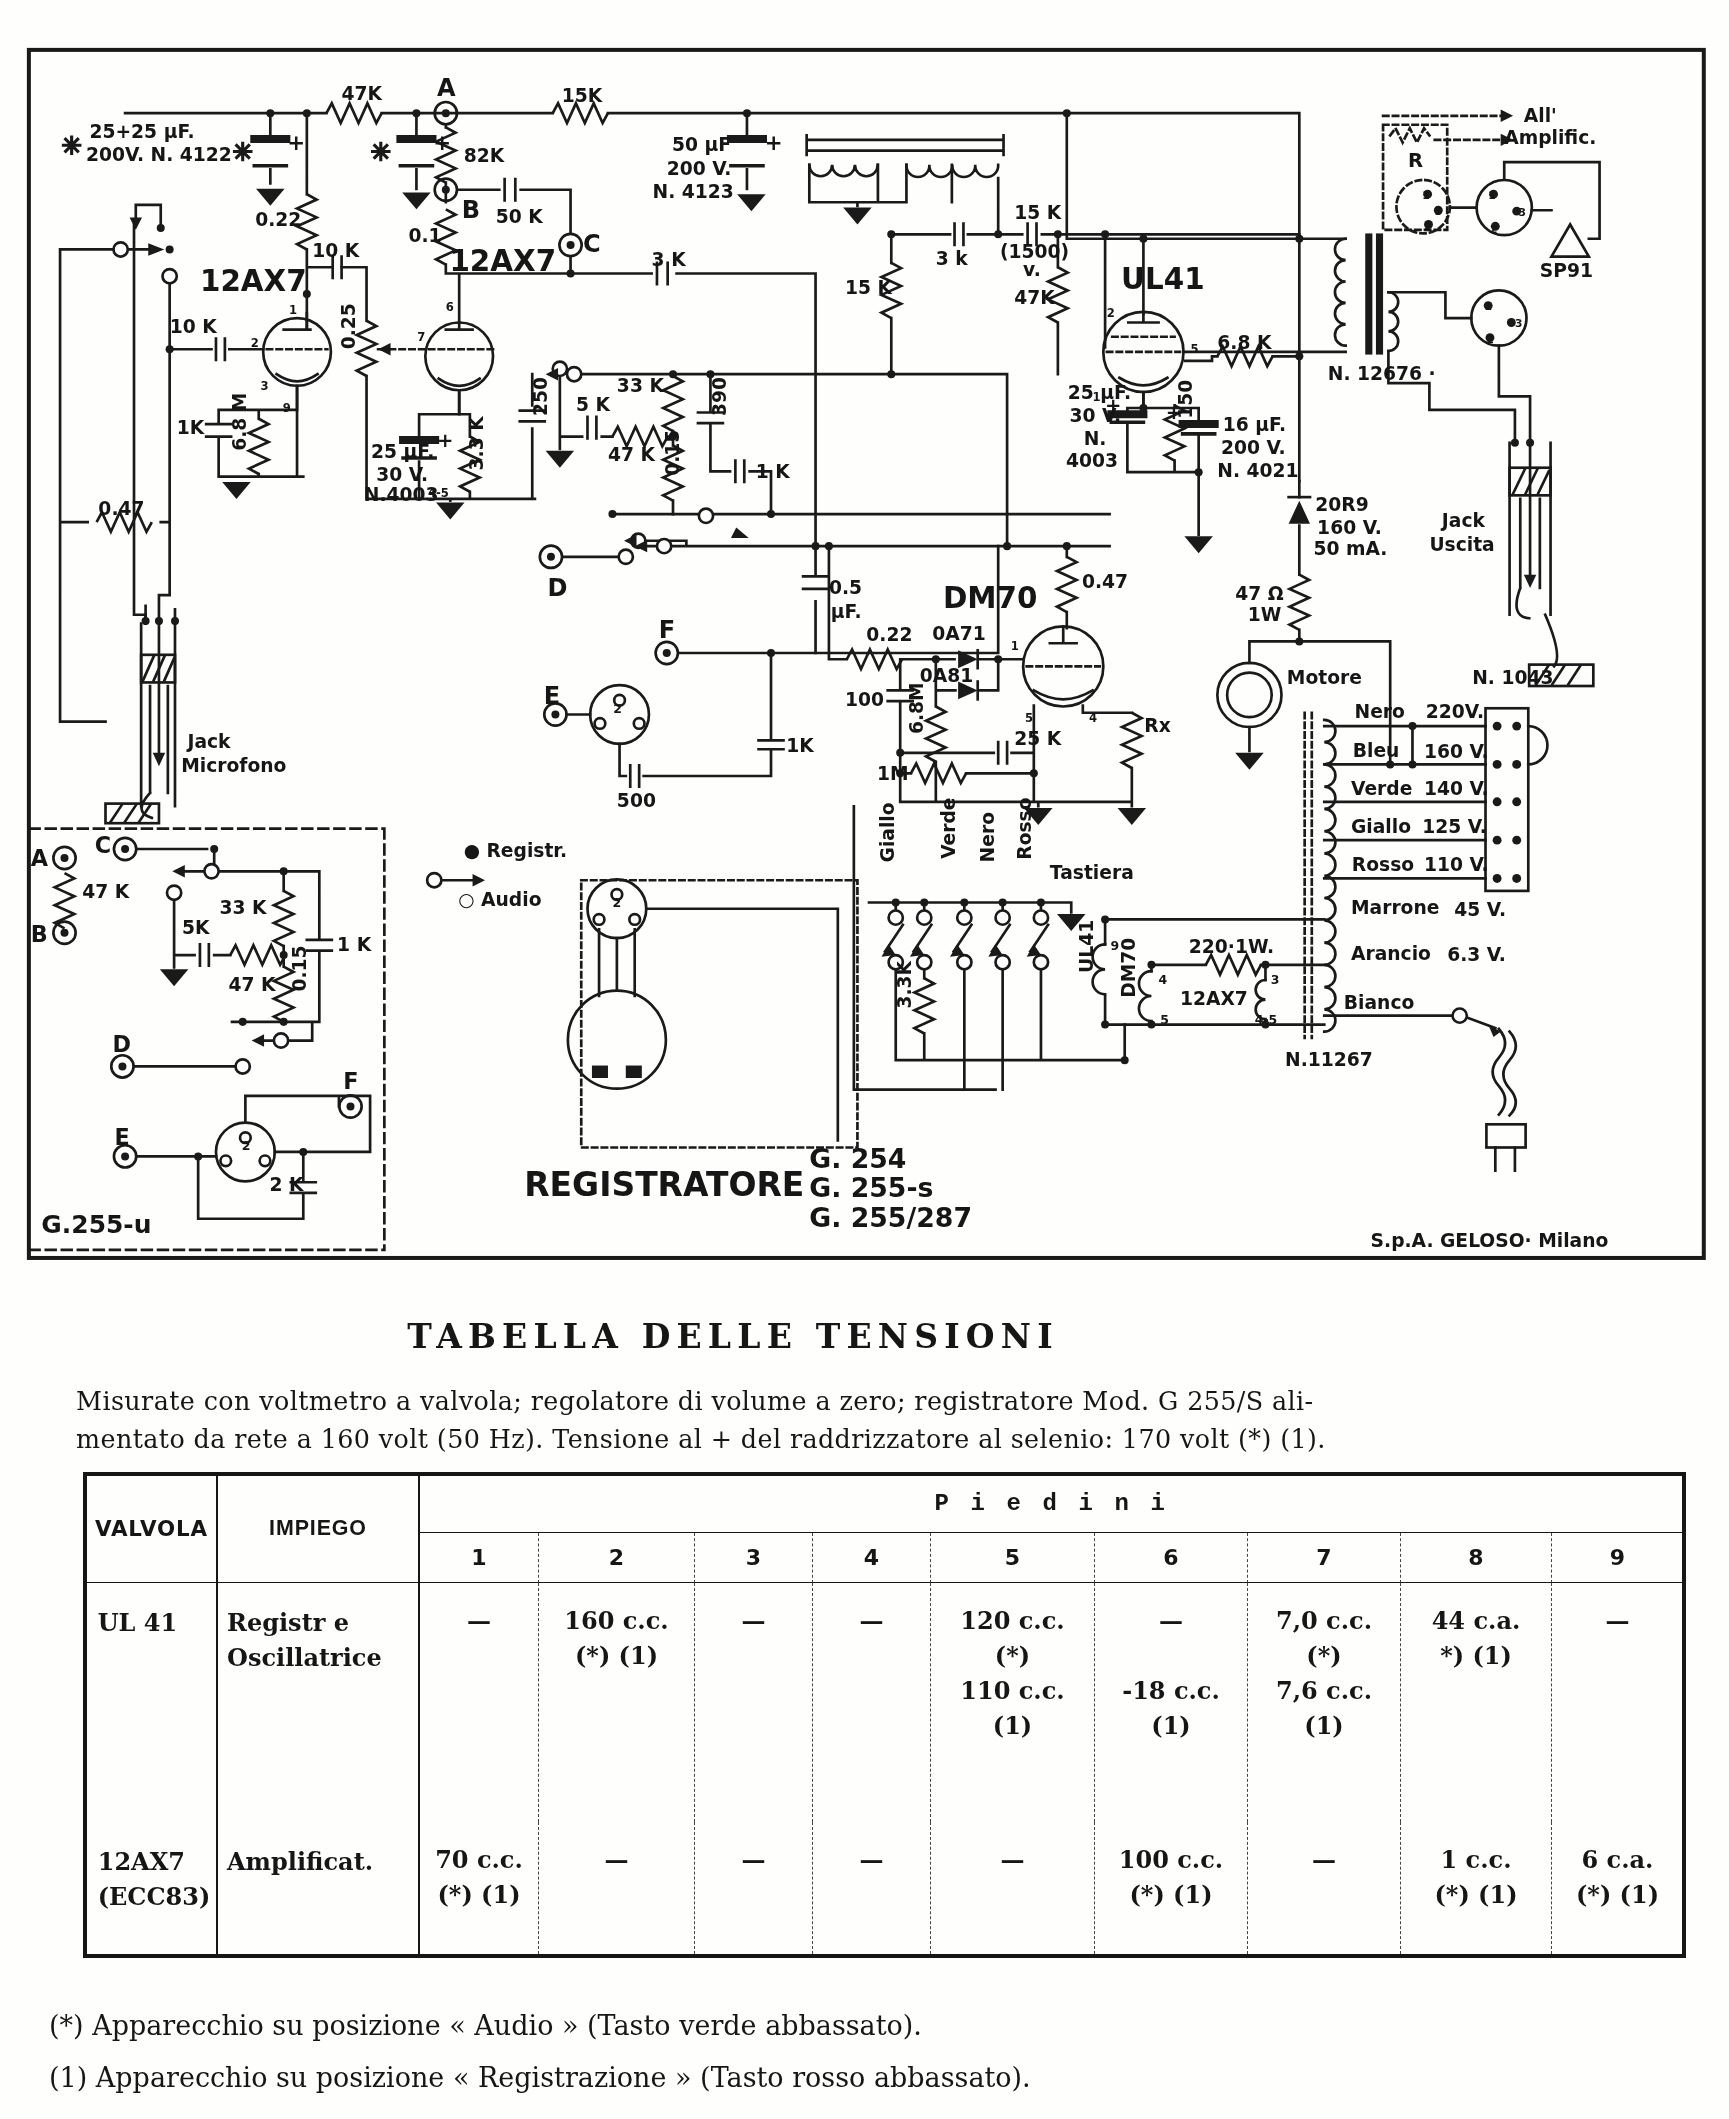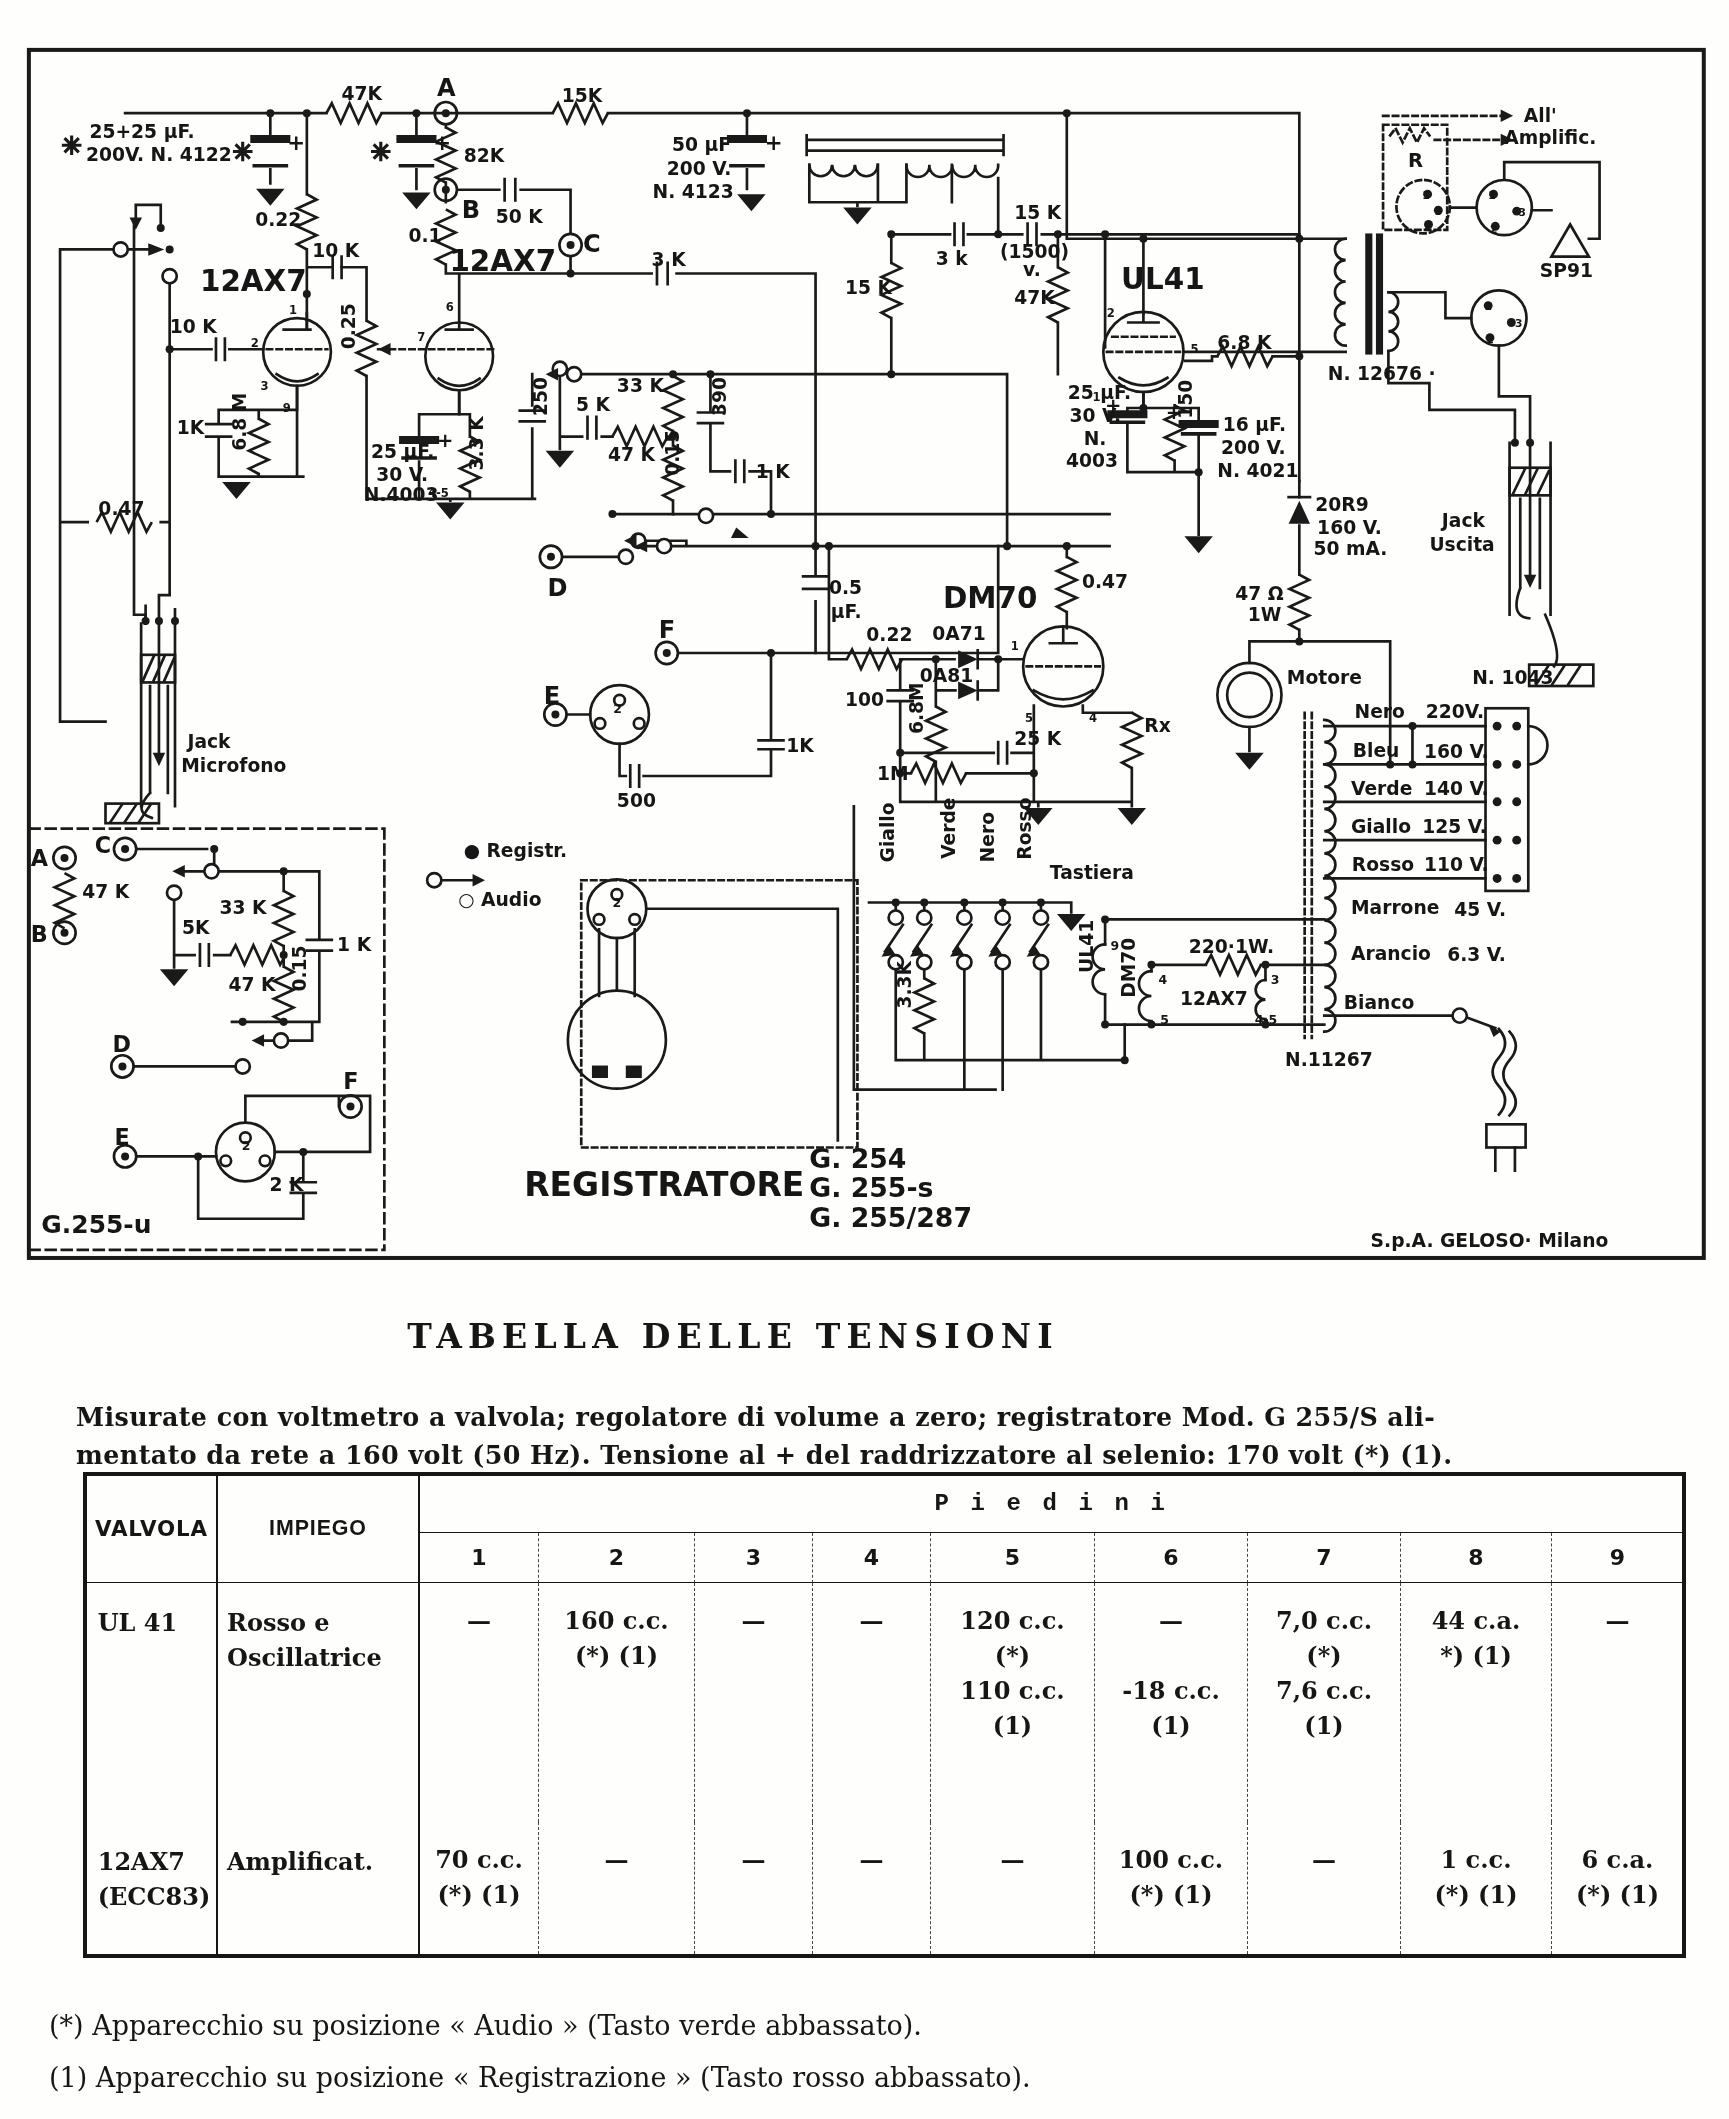--- a/index.html
+++ b/index.html
@@ -8,22 +8,22 @@
   .sheet{position:absolute;left:0;top:0;width:1730px;height:2119px;background:#fefefc;}
   svg{position:absolute;left:0;top:0;}
   svg *{vector-effect:none;}
   .stroke{stroke:#1a1a1a;fill:none;stroke-width:3;stroke-linecap:square;}
   .thick{stroke-width:4.5;}
   .fillink{fill:#1a1a1a;stroke:none;}
   .dash{stroke-dasharray:11 7;}
   .dashf{stroke-dasharray:6 5;}
   .title{position:absolute;left:0;width:1466px;text-align:center;font-weight:bold;
          font-size:33px;letter-spacing:6.2px;}
-  .intro{position:absolute;left:76px;width:1595px;font-weight:bold;font-size:25.4px;
-         line-height:1.48;letter-spacing:0.4px;margin-top:16px;}
+  .intro{position:absolute;left:76px;width:1595px;font-weight:normal;font-size:25.4px;
+         line-height:1.48;letter-spacing:0.4px;}
   .vtable{position:absolute;left:83px;top:1472px;width:1595px;
           display:grid;border:4.5px solid #161616;
           grid-template-columns:131px 202px 118px 156px 118px 118px 164px 153px 153px 151px 132px;
           grid-template-rows:57px 50px 239px 132px;
           font-weight:bold;font-size:24px;}
   .cell{display:flex;align-items:center;justify-content:center;text-align:center;
         white-space:pre-line;line-height:1.45;}
   .c-valvola{grid-row:1/3;grid-column:1;border-right:2.7px solid #161616;border-bottom:1.8px solid #161616;
              font-family:"DejaVu Sans",sans-serif;font-size:21.4px;letter-spacing:0.9px;text-align:center;}
   .c-impiego{grid-row:1/3;grid-column:2;border-right:2.7px solid #161616;border-bottom:1.8px solid #161616;
@@ -683,21 +683,21 @@
   <div class="cell c-pin">2</div>
   <div class="cell c-pin">3</div>
   <div class="cell c-pin">4</div>
   <div class="cell c-pin">5</div>
   <div class="cell c-pin">6</div>
   <div class="cell c-pin">7</div>
   <div class="cell c-pin">8</div>
   <div class="cell c-pin">9</div>
 
   <div class="cell r3 b-val">UL 41</div>
-  <div class="cell r3 b-imp">Rosso e
+  <div class="cell r3 b-imp">Registr e
 Oscillatrice</div>
   <div class="cell r3 b-cell">—</div>
   <div class="cell r3 b-cell sep">160 c.c.
 (*) (1)</div>
   <div class="cell r3 b-cell sep">—</div>
   <div class="cell r3 b-cell sep">—</div>
   <div class="cell r3 b-cell sep">120 c.c.
 (*)
 110 c.c.
 (1)</div>

